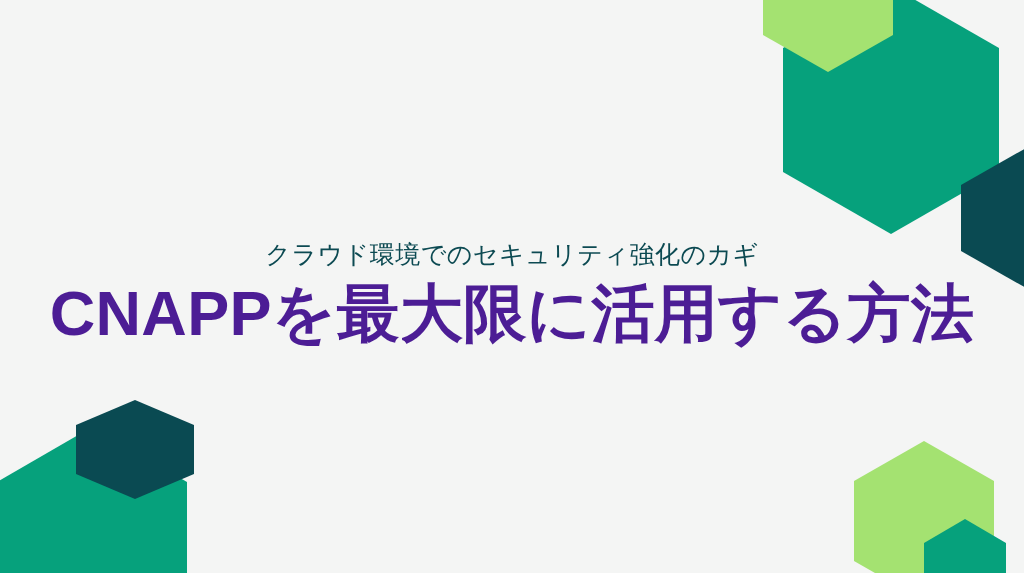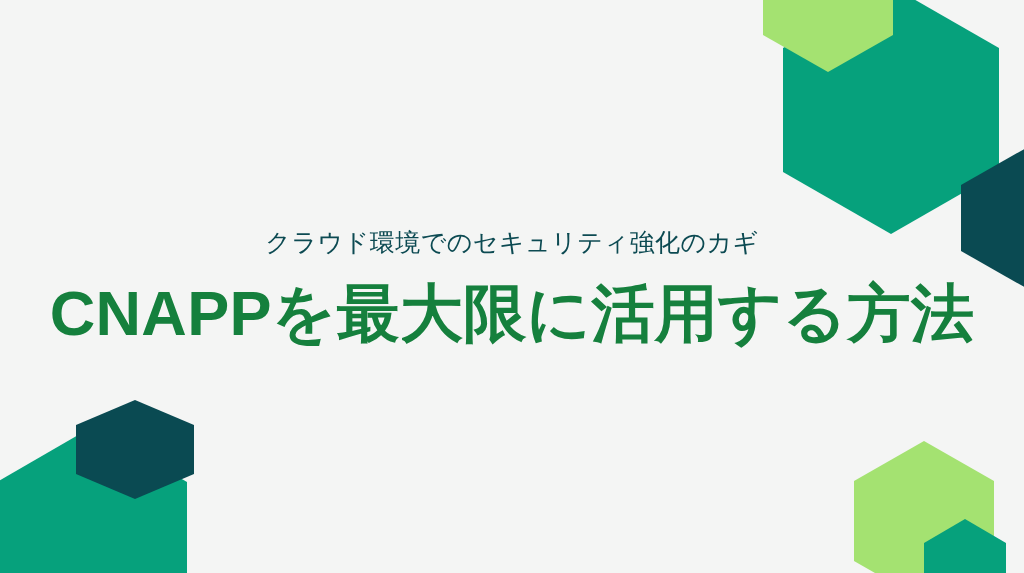--- a/index.html
+++ b/index.html
@@ -52,22 +52,22 @@
     color: #0c4a52;
     margin: 0 0 7px 0;
     white-space: nowrap;
   }
 
   #main-title {
     font-size: 63px;
     line-height: 1.15;
     letter-spacing: 0.005em;
     font-weight: 700;
-    color: #15803d;
-    margin: 12px;
+    color: #4c1d95;
+    margin: 0;
     white-space: nowrap;
   }
 </style>
 </head>
 <body>
 
 <div id="slide">
 
   <svg id="deco" viewBox="0 0 1024 573" width="1024" height="573" xmlns="http://www.w3.org/2000/svg">
 

